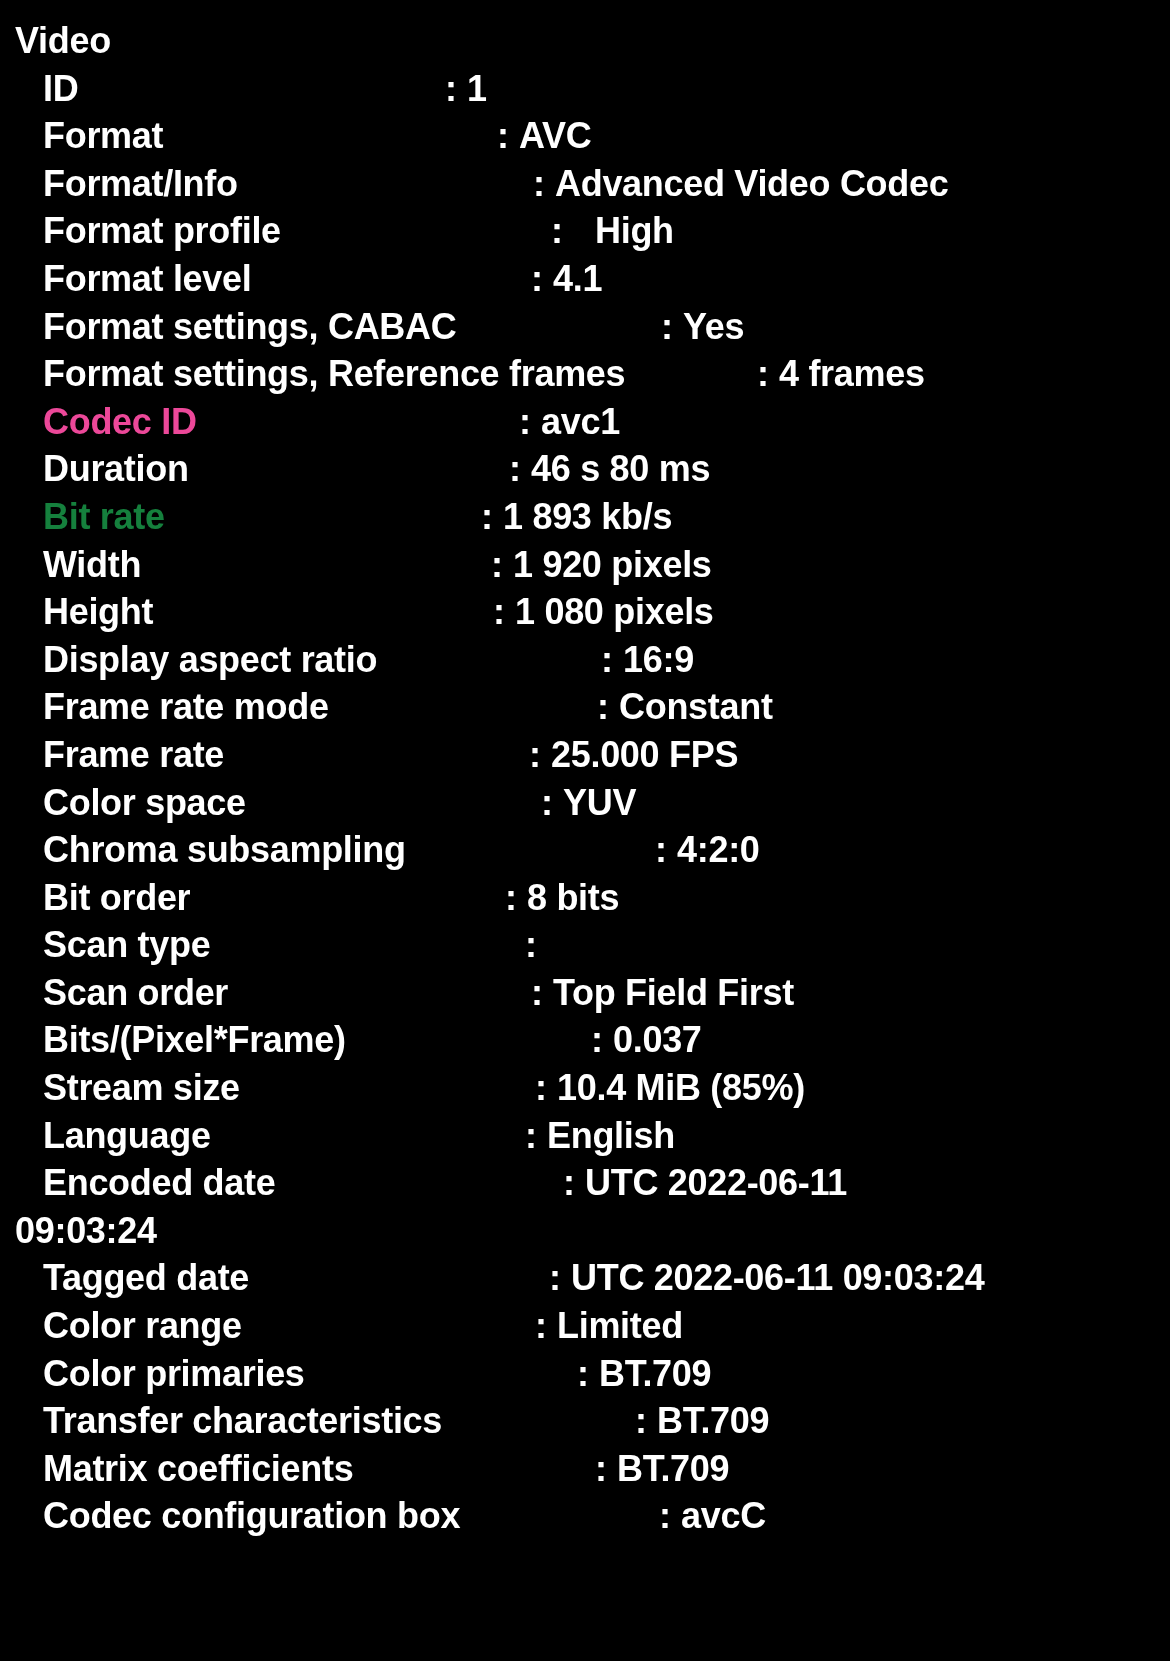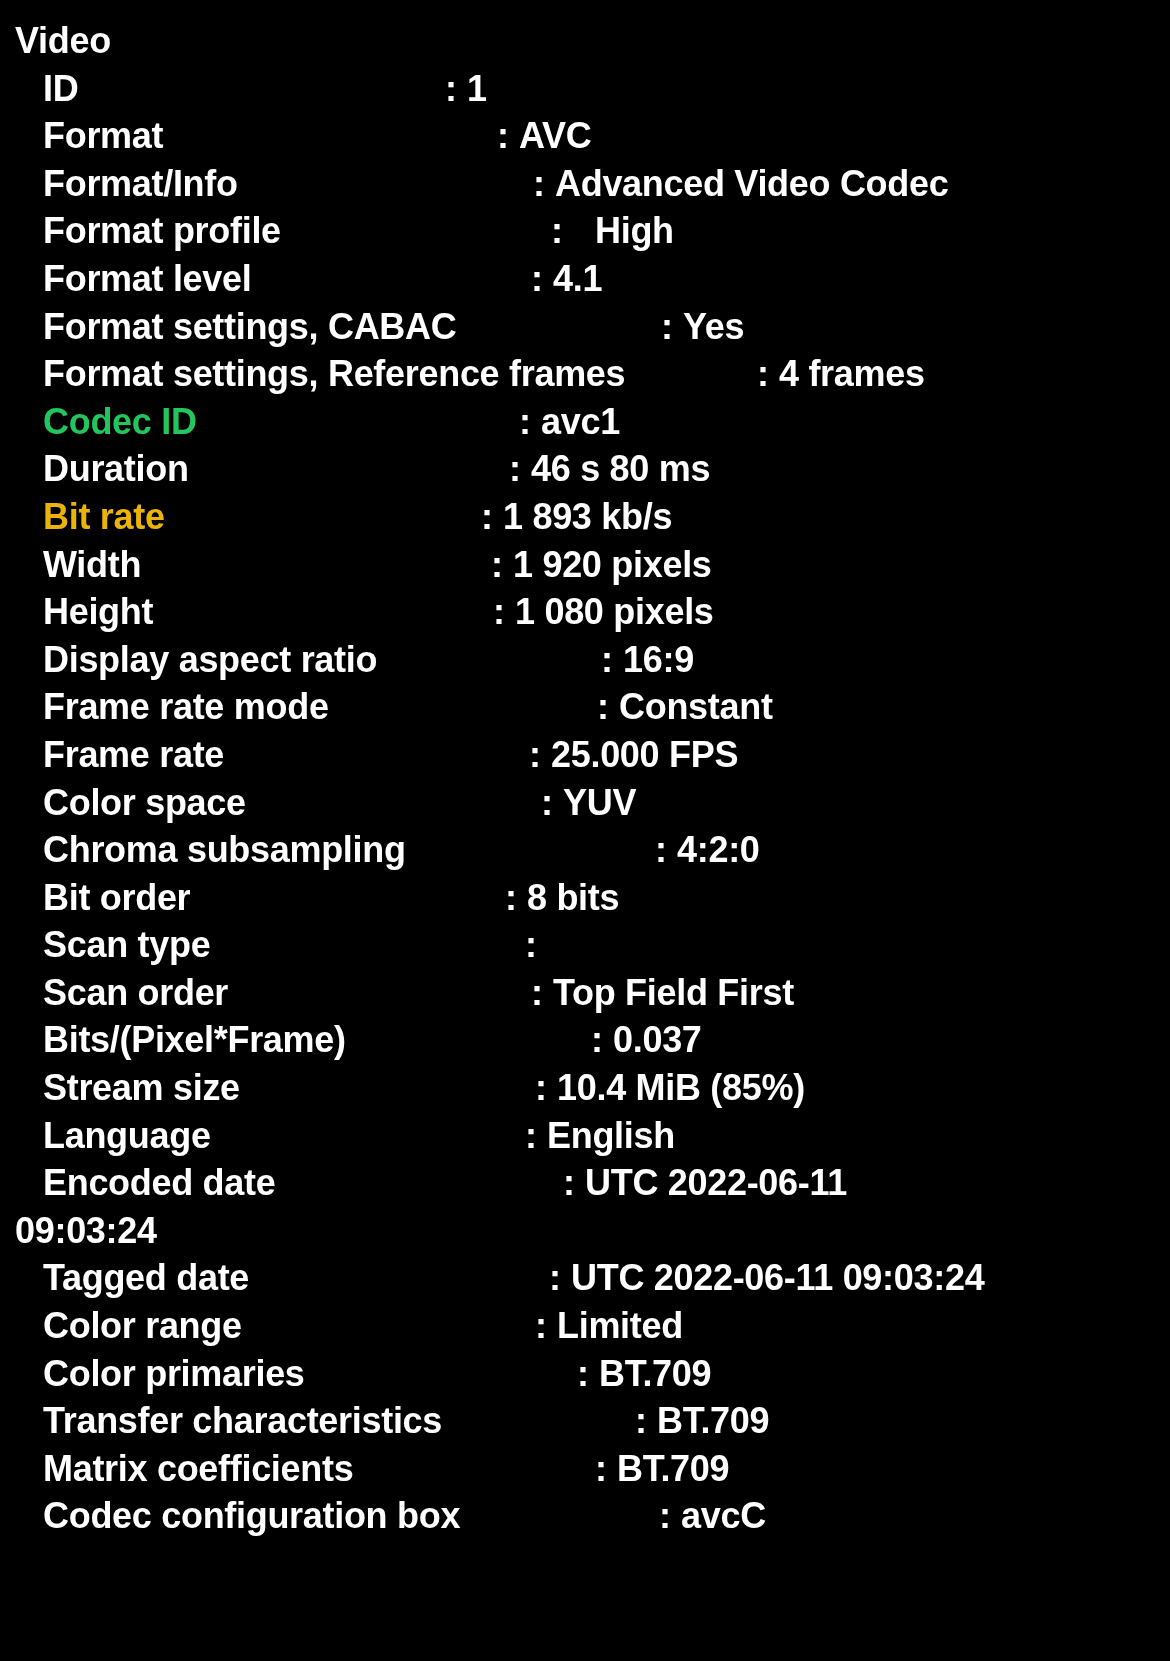--- a/index.html
+++ b/index.html
@@ -82,23 +82,23 @@
     <li class="info-row">
       <span class="section-title" style="color: rgb(255, 255, 255);">Video</span>
     </li>
   <li class="info-row"><span class="row-label" style="color: rgb(255, 255, 255);">ID</span><span class="row-colon" style="left: 430px; color: rgb(255, 255, 255);">:</span><span class="row-value" style="left: 452px; color: rgb(255, 255, 255);">1</span></li>
       <li class="info-row"><span class="row-label" style="color: rgb(255, 255, 255);">Format</span><span class="row-colon" style="left: 482px; color: rgb(255, 255, 255);">:</span><span class="row-value" style="left: 504px; color: rgb(255, 255, 255);">AVC</span></li>
       <li class="info-row"><span class="row-label" style="color: rgb(255, 255, 255);">Format/Info</span><span class="row-colon" style="left: 518px; color: rgb(255, 255, 255);">:</span><span class="row-value" style="left: 540px; color: rgb(255, 255, 255);">Advanced Video Codec</span></li>
       <li class="info-row"><span class="row-label" style="color: rgb(255, 255, 255);">Format profile</span><span class="row-colon" style="left: 536px; color: rgb(255, 255, 255);">:</span><span class="row-value" style="left: 580px; color: rgb(255, 255, 255);">High</span></li>
       <li class="info-row"><span class="row-label" style="color: rgb(255, 255, 255);">Format level</span><span class="row-colon" style="left: 516px; color: rgb(255, 255, 255);">:</span><span class="row-value" style="left: 538px; color: rgb(255, 255, 255);">4.1</span></li>
       <li class="info-row"><span class="row-label" style="color: rgb(255, 255, 255);">Format settings, CABAC</span><span class="row-colon" style="left: 646px; color: rgb(255, 255, 255);">:</span><span class="row-value" style="left: 668px; color: rgb(255, 255, 255);">Yes</span></li>
       <li class="info-row"><span class="row-label" style="color: rgb(255, 255, 255);">Format settings, Reference frames</span><span class="row-colon" style="left: 742px; color: rgb(255, 255, 255);">:</span><span class="row-value" style="left: 764px; color: rgb(255, 255, 255);">4 frames</span></li>
-      <li class="info-row"><span class="row-label" style="color: #22c55e;">Codec ID</span><span class="row-colon" style="left: 504px; color: rgb(255, 255, 255);">:</span><span class="row-value" style="left: 526px; color: rgb(255, 255, 255);">avc1</span></li>
+      <li class="info-row"><span class="row-label" style="color: #ec4899;">Codec ID</span><span class="row-colon" style="left: 504px; color: rgb(255, 255, 255);">:</span><span class="row-value" style="left: 526px; color: rgb(255, 255, 255);">avc1</span></li>
       <li class="info-row"><span class="row-label" style="color: rgb(255, 255, 255);">Duration</span><span class="row-colon" style="left: 494px; color: rgb(255, 255, 255);">:</span><span class="row-value" style="left: 516px; color: rgb(255, 255, 255);">46 s 80 ms</span></li>
-      <li class="info-row"><span class="row-label" style="color: #eab308;">Bit rate</span><span class="row-colon" style="left: 466px; color: rgb(255, 255, 255);">:</span><span class="row-value" style="left: 488px; color: rgb(255, 255, 255);">1 893 kb/s</span></li>
+      <li class="info-row"><span class="row-label" style="color: #15803d;">Bit rate</span><span class="row-colon" style="left: 466px; color: rgb(255, 255, 255);">:</span><span class="row-value" style="left: 488px; color: rgb(255, 255, 255);">1 893 kb/s</span></li>
       <li class="info-row"><span class="row-label" style="color: rgb(255, 255, 255);">Width</span><span class="row-colon" style="left: 476px; color: rgb(255, 255, 255);">:</span><span class="row-value" style="left: 498px; color: rgb(255, 255, 255);">1 920 pixels</span></li>
       <li class="info-row"><span class="row-label" style="color: rgb(255, 255, 255);">Height</span><span class="row-colon" style="left: 478px; color: rgb(255, 255, 255);">:</span><span class="row-value" style="left: 500px; color: rgb(255, 255, 255);">1 080 pixels</span></li>
       <li class="info-row"><span class="row-label" style="color: rgb(255, 255, 255);">Display aspect ratio</span><span class="row-colon" style="left: 586px; color: rgb(255, 255, 255);">:</span><span class="row-value" style="left: 608px; color: rgb(255, 255, 255);">16:9</span></li>
       <li class="info-row"><span class="row-label" style="color: rgb(255, 255, 255);">Frame rate mode</span><span class="row-colon" style="left: 582px; color: rgb(255, 255, 255);">:</span><span class="row-value" style="left: 604px; color: rgb(255, 255, 255);">Constant</span></li>
       <li class="info-row"><span class="row-label" style="color: rgb(255, 255, 255);">Frame rate</span><span class="row-colon" style="left: 514px; color: rgb(255, 255, 255);">:</span><span class="row-value" style="left: 536px; color: rgb(255, 255, 255);">25.000 FPS</span></li>
       <li class="info-row"><span class="row-label" style="color: rgb(255, 255, 255);">Color space</span><span class="row-colon" style="left: 526px; color: rgb(255, 255, 255);">:</span><span class="row-value" style="left: 548px; color: rgb(255, 255, 255);">YUV</span></li>
       <li class="info-row"><span class="row-label" style="color: rgb(255, 255, 255);">Chroma subsampling</span><span class="row-colon" style="left: 640px; color: rgb(255, 255, 255);">:</span><span class="row-value" style="left: 662px; color: rgb(255, 255, 255);">4:2:0</span></li>
       <li class="info-row"><span class="row-label" style="color: rgb(255, 255, 255);">Bit order</span><span class="row-colon" style="left: 490px; color: rgb(255, 255, 255);">:</span><span class="row-value" style="left: 512px; color: rgb(255, 255, 255);">8 bits</span></li>
       <li class="info-row"><span class="row-label" style="color: rgb(255, 255, 255);">Scan type</span><span class="row-colon" style="left: 510px; color: rgb(255, 255, 255);">:</span></li>
       <li class="info-row"><span class="row-label" style="color: rgb(255, 255, 255); text-align: center;">Scan order</span><span class="row-colon" style="left: 516px; color: rgb(255, 255, 255);">:</span><span class="row-value" style="left: 538px; color: rgb(255, 255, 255);">Top Field First</span></li>

